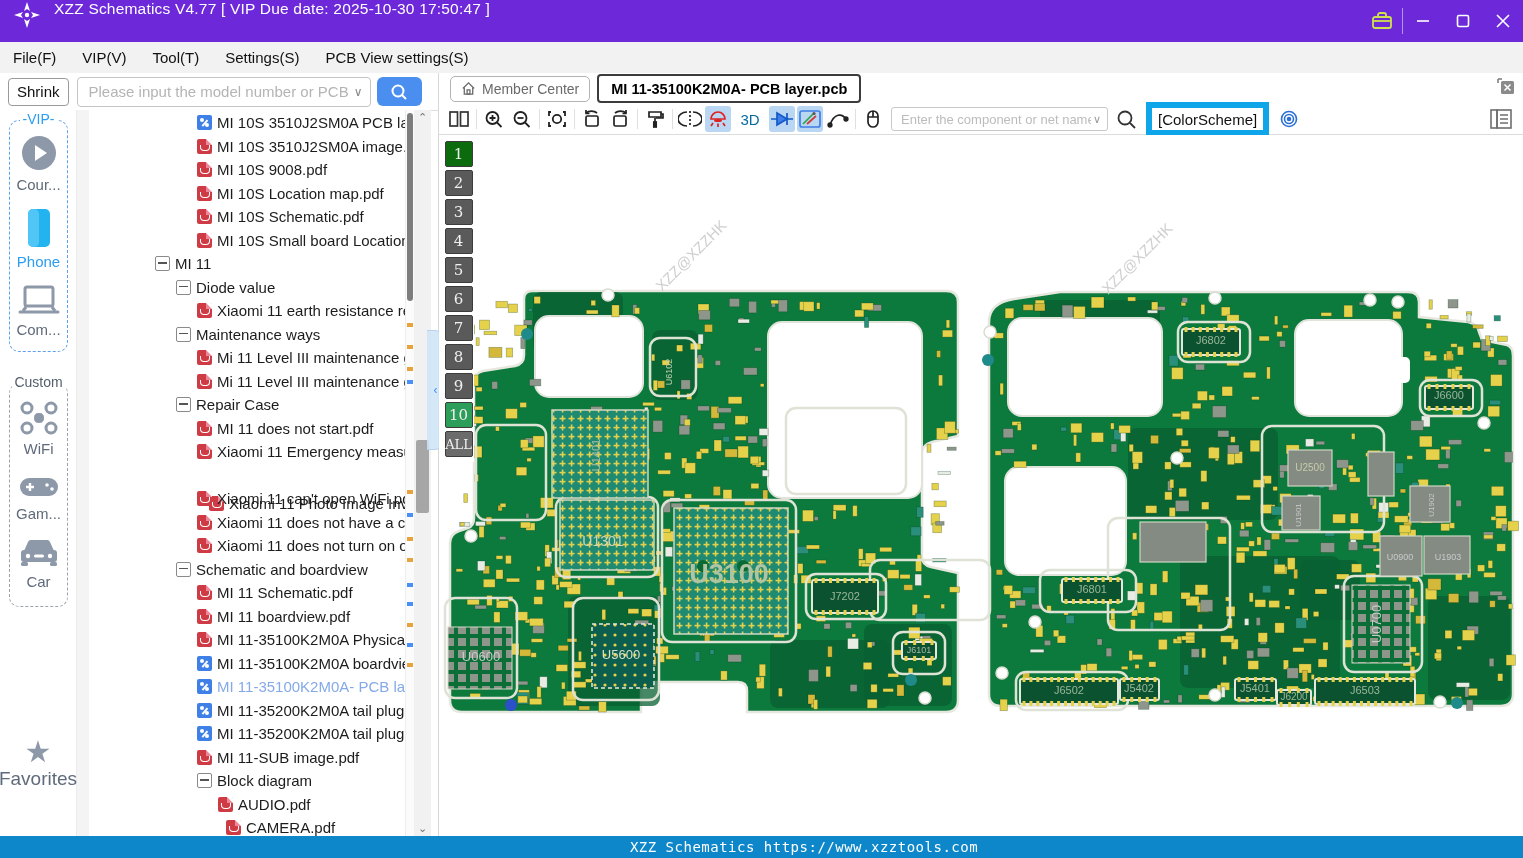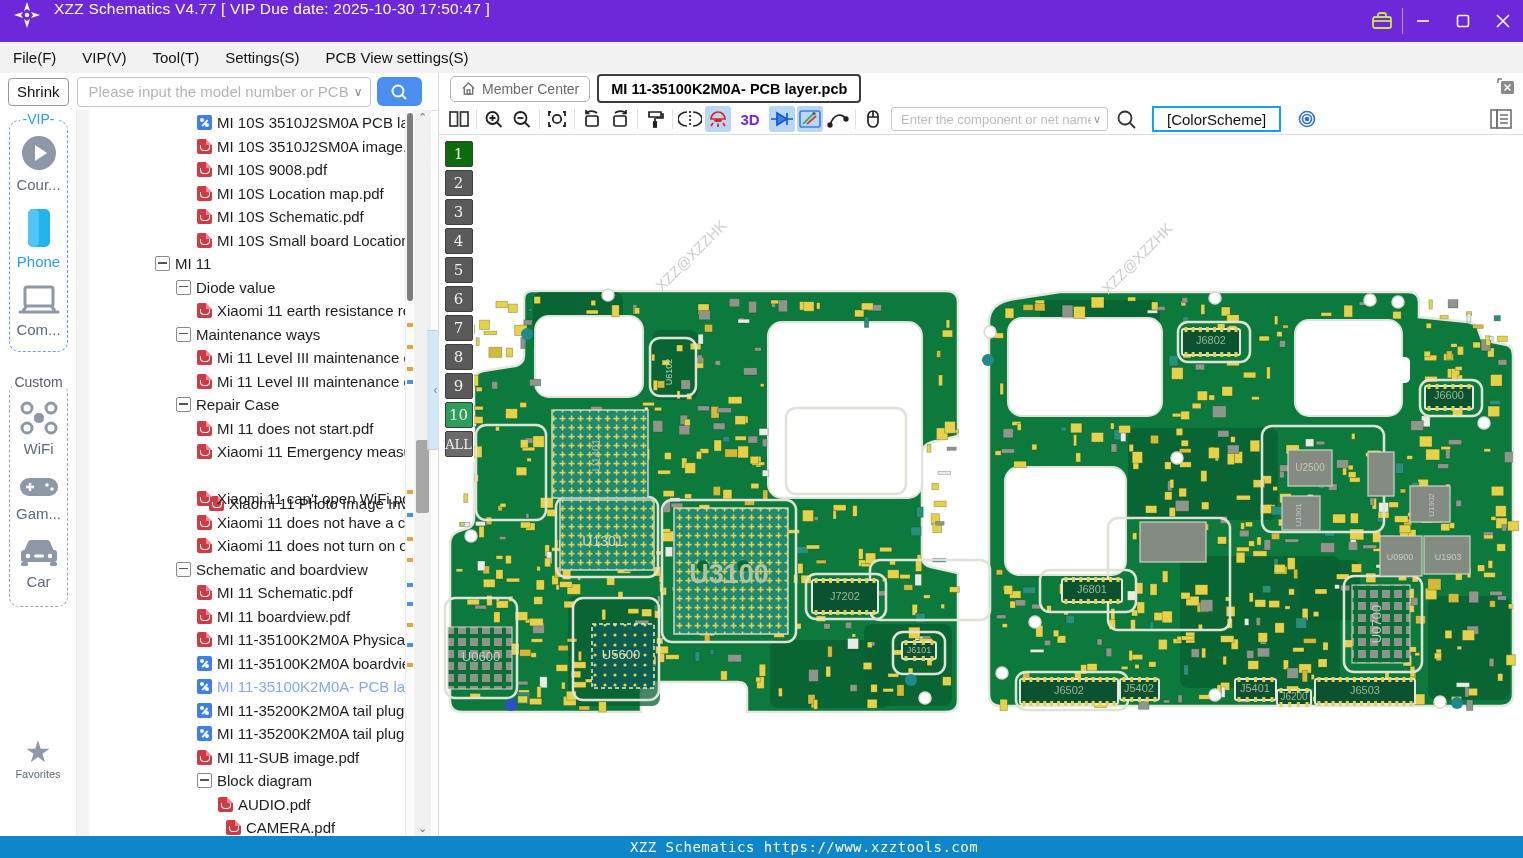--- a/index.html
+++ b/index.html
@@ -40,38 +40,38 @@
   
   #toolbar{position:absolute;left:439px;top:104px;width:1084px;height:30px;background:#fff;
            border-bottom:1px solid #dcdcdc;display:flex;align-items:center;}
   .tool{height:26px;min-width:26px;display:flex;align-items:center;justify-content:center;border-radius:3px;
         margin:0 1px;cursor:pointer;color:#333;}
   .tool.active{background:#b9d7f3;}
   .tool-sep{width:1px;height:20px;background:#e0e0e0;margin:0 3px;}
   #net-search{width:215px;height:22px;border:1px solid #c9c9c9;border-radius:3px;display:flex;align-items:center;margin:0 4px;}
   #net-search input{border:0;outline:0;flex:1;margin-left:7px;font-size:13px;color:#444;font-family:inherit;}
   #net-search input::placeholder{color:#bcbcbc;}
-  #colorscheme{height:22px;border:2px solid #0ea5e9;display:flex;align-items:center;padding:0 13px;
-               font-size:15px;color:#111;margin:0 12px;cursor:pointer;background:#fff;}
+  #colorscheme{height:22px;border:6px solid #0ea5e9;display:flex;align-items:center;padding:0 6px;
+               font-size:15px;color:#111;margin:0 6px;cursor:pointer;background:#fff;}
   #layer-panel-icon{position:absolute;right:10px;top:4px;cursor:pointer;}
-  #tool-3d{font-size:15px;font-weight:bold;color:#6d28d9;padding:0 4px;}
+  #tool-3d{font-size:15px;font-weight:normal;color:#0369a1;padding:0 4px;}
   
   #sidebar{position:absolute;left:0;top:110px;width:76px;height:726px;background:#fff;}
   #sidebar-scrolltrack{position:absolute;left:76px;top:110px;width:12px;height:726px;background:#f4f4f4;border-left:1px solid #ececec;}
   .side-group{position:absolute;left:9px;width:57px;border:1.5px dashed #5ba0f0;border-radius:10px;background:#fff;}
   .side-group.custom{border-color:#9aa3ad;}
   .group-label{position:absolute;top:-10px;left:50%;transform:translateX(-50%);background:#fff;padding:0 3px;
                font-size:14px;color:#2b9df2;white-space:nowrap;}
   .side-group.custom .group-label{color:#55606e;}
   .side-item{display:flex;flex-direction:column;align-items:center;cursor:pointer;}
   .side-item .lbl{font-size:15px;color:#5f6b7a;margin-top:4px;max-width:60px;overflow:hidden;white-space:nowrap;text-align:center;}
   .side-item.active .lbl{color:#2b9df2;}
   #favorites{position:absolute;left:0;top:738px;width:76px;display:flex;flex-direction:column;align-items:center;cursor:pointer;}
   #favorites .star{font-size:30px;color:#8d98a8;line-height:28px;}
-  #favorites .lbl{font-size:11px;color:#5f6b7a;margin-top:2px;}
+  #favorites .lbl{font-size:19px;color:#5f6b7a;margin-top:2px;}
   
   #tree{position:absolute;left:89px;top:110px;width:316px;height:726px;overflow:hidden;background:#fff;}
   .trow{position:absolute;height:23px;display:flex;align-items:center;white-space:nowrap;cursor:pointer;}
   .trow .txt{font-size:15px;color:#1c1c1c;margin-left:5px;}
   .trow.selected .txt{color:#84a9e8;}
   .expander{width:13px;height:13px;border:1px solid #8a8a8a;border-radius:2px;position:relative;background:#fff;flex:none;}
   .expander:after{content:"";position:absolute;left:2px;right:2px;top:5px;height:1.5px;background:#555;}
   .fico{width:15px;height:15px;border-radius:2px;position:relative;flex:none;}
   .fico.pdf{background:#ce3b45;}
   .fico.pdf:after{content:"";position:absolute;right:0;top:0;border:3px solid #fff;border-left-color:#e89;border-bottom-color:#e89;border-radius:0 2px 0 0;}

